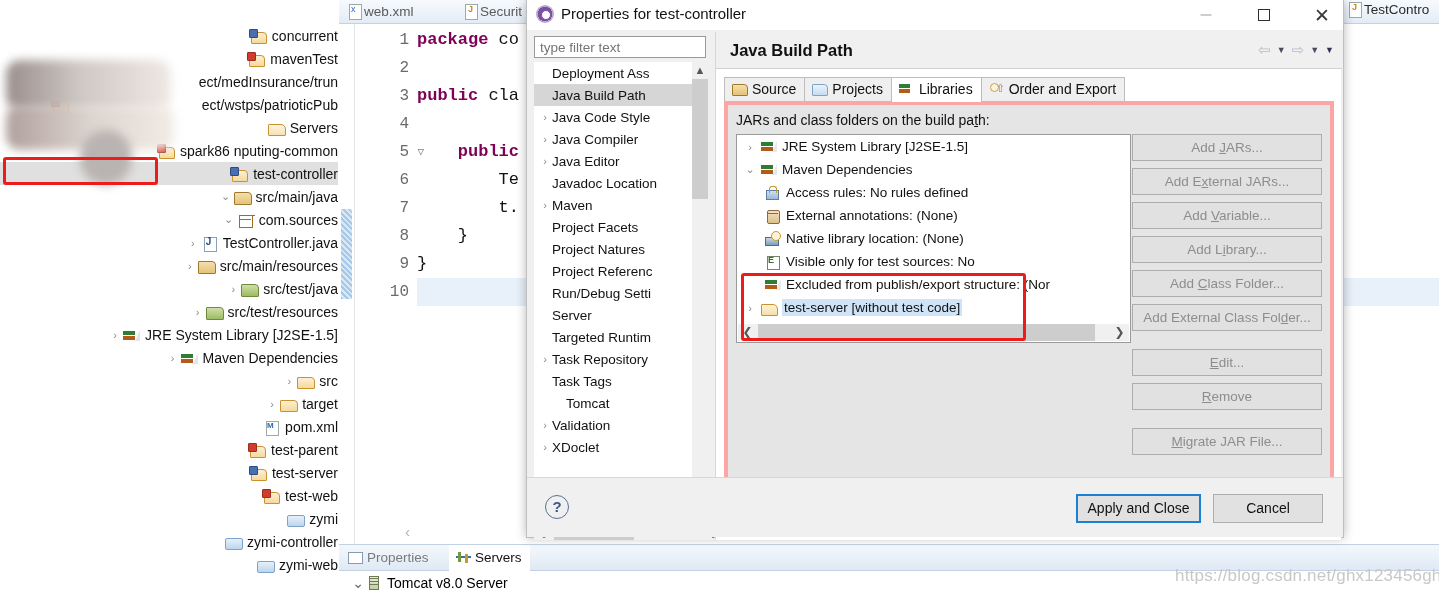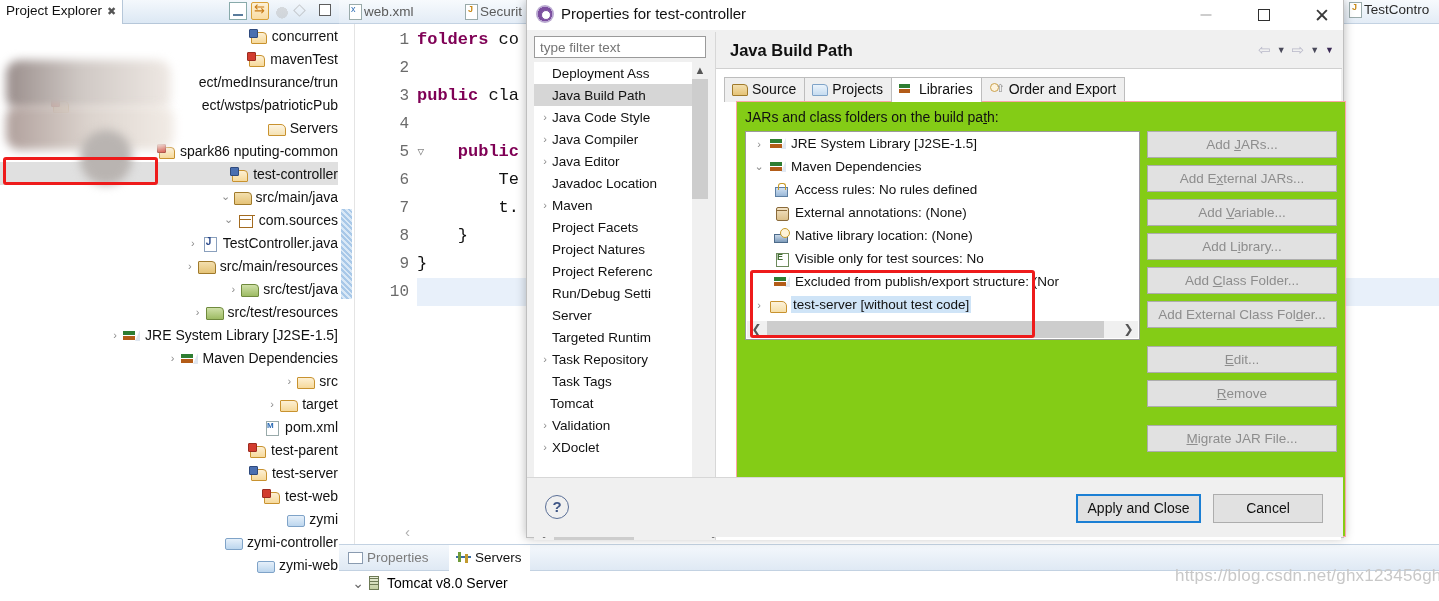--- a/index.html
+++ b/index.html
@@ -157,21 +157,21 @@
          border:1px solid #bdbdbd; border-bottom:none; background:#efefef; margin-right:-1px; }
   .tab.active { background:#fff; position:relative; z-index:2; }
   .tab-ic { display:inline-block; width:16px; height:13px; position:relative; vertical-align:-2px; margin-right:4px; }
   .tab-ic.src::before{content:"";position:absolute;left:0;top:1px;width:14px;height:10px;border:1px solid #a07a2b;border-radius:1px 4px 1px 1px;background:linear-gradient(#f3dfae,#e5c377);}
   .tab-ic.prj::before{content:"";position:absolute;left:0;top:1px;width:14px;height:10px;border:1px solid #7fa3c8;border-radius:1px 4px 1px 1px;background:linear-gradient(#eaf3fb,#c6dcf0);}
   .tab-ic.lib::before{content:"";position:absolute;left:0;top:1px;width:11px;height:4px;background:#2e7d32;}
   .tab-ic.lib::after{content:"";position:absolute;left:0;top:6px;width:11px;height:4px;background:#b35c18;}
   .tab-ic.ord::before{content:"";position:absolute;left:1px;top:0px;width:7px;height:7px;border:1.4px solid #caa14c;border-radius:50%;background:#fdf3dd;}
   .tab-ic.ord::after{content:"\21E7";position:absolute;left:7px;top:-1px;font-size:11px;color:#8a8a8a;}
 
-  .tabpane { position:absolute; left:20px; top:69px; width:610px; height:436px; background:#84cc16; border:1px solid #fca5a5; }
+  .tabpane { position:absolute; left:8px; top:69px; width:610px; height:436px; background:#e5e5e5; border:4px solid #fca5a5; }
   .tp-label { position:absolute; left:8px; top:7px; font-size:14px; color:#111; }
   .tp-label u { text-decoration: underline; }
 
   .lib-tree { position:absolute; left:8px; top:29px; width:395px; height:209px; border:1px solid #9a9a9a; background:#fff; overflow:hidden; }
   .lib-row { height:23px; display:flex; align-items:center; white-space:nowrap; font-size:13.5px; color:#111; }
   .lib-row .tw { width:18px; text-align:center; color:#8b8b8b; font-size:11px; flex:none; }
   .li { width:20px; height:16px; position:relative; flex:none; margin-right:3px; }
   .li-lib::before{content:"";position:absolute;left:2px;top:3px;width:12px;height:4px;background:#2e7d32;}
   .li-lib::after{content:"";position:absolute;left:2px;top:8px;width:12px;height:4px;background:#b35c18;}
   .li-lib .flap{position:absolute;left:13px;top:2px;width:0;height:0;border-left:5px solid transparent;border-bottom:11px solid #e2e9f2;}
@@ -245,21 +245,21 @@
         <span>5</span>
         <span class="ed-fold">▽</span>
       </div>
       <div class="ed-ln">6</div>
       <div class="ed-ln">7</div>
       <div class="ed-ln">8</div>
       <div class="ed-ln">9</div>
       <div class="ed-ln">10</div>
     </div>
     <div class="ed-code">
-      <div class="ed-cl"><span class="kw">folders</span><span> co</span></div>
+      <div class="ed-cl"><span class="kw">package</span><span> co</span></div>
       <div class="ed-cl"></div>
       <div class="ed-cl"><span class="kw">public</span><span> cla</span></div>
       <div class="ed-cl"></div>
       <div class="ed-cl"><span class="kw">    public</span></div>
       <div class="ed-cl">        Te</div>
       <div class="ed-cl">        t.</div>
       <div class="ed-cl">    }</div>
       <div class="ed-cl">}</div>
       <div class="ed-cl ed-curline"></div>
     </div>
@@ -291,36 +291,20 @@
         <span style="display:inline-block;width:16px;height:15px;position:relative;margin-right:4px;">
           <span style="position:absolute;left:2px;top:0;width:10px;height:14px;border:1px solid #6d7a55;background:linear-gradient(#e9eed8,#c3cfa2);display:block;"></span>
           <span style="position:absolute;left:3px;top:2px;width:8px;height:1.4px;background:#6d7a55;box-shadow:0 3px 0 0 #6d7a55, 0 6px 0 0 #6d7a55;display:block;"></span>
         </span>
         <span>Tomcat v8.0 Server</span>
       </div>
     </div>
   </div>
 
   <div class="pe-panel">
-    <div class="pe-tabbar">
-      <div class="pe-tab-active">
-        <span>Project Explorer</span><span class="pe-tab-close">✖</span>
-      </div>
-      <div class="pe-toolbar">
-        <div class="tb-btn tb-min"></div>
-        <div class="tb-btn tb-link"></div>
-        <div class="tb-btn tb-gray" style="background:radial-gradient(circle at 50% 60%, #b9b9b9 0 40%, transparent 42%);"></div>
-        <div class="tb-btn tb-gray">
-            <div class="tb-diamond"></div>
-          </div>
-        <div class="tb-btn">
-            <div class="tb-sq" style="margin:2px 0 0 2px;"></div>
-          </div>
-      </div>
-    </div>
 
     <div class="pe-tree">
 
       <div class="pe-row" style="padding-left:4px">
         <span class="pe-icon ic-mvnproj j"></span>
         <span class="pe-label">concurrent</span>
       </div>
       <div class="pe-row" style="padding-left:4px">
         <span class="pe-icon ic-mvnproj w"></span>
         <span class="pe-label">mavenTest</span>
@@ -497,21 +481,21 @@
         <div class="tree-row" style="padding-left:18px">
             <span>Targeted Runtim</span>
           </div>
         <div class="tree-row">
             <span class="tw">›</span>
             <span>Task Repository</span>
           </div>
         <div class="tree-row" style="padding-left:18px">
             <span>Task Tags</span>
           </div>
-        <div class="tree-row" style="padding-left:16px">
+        <div class="tree-row" style="padding-left:32px">
             <span>Tomcat</span>
           </div>
         <div class="tree-row">
             <span class="tw">›</span>
             <span>Validation</span>
           </div>
         <div class="tree-row">
             <span class="tw">›</span>
             <span>XDoclet</span>
           </div>

